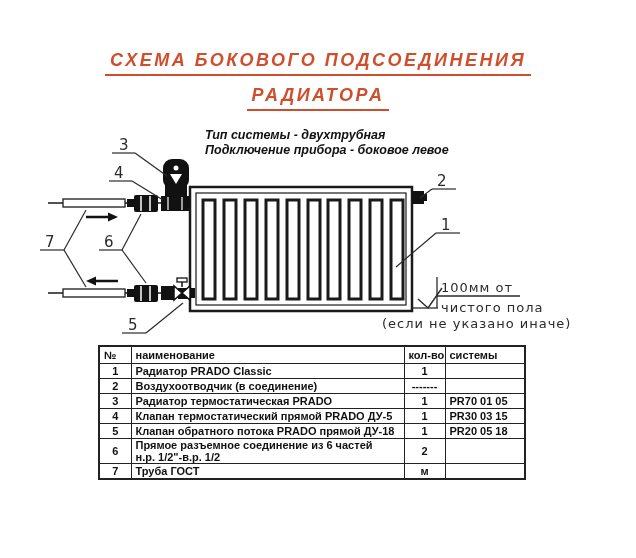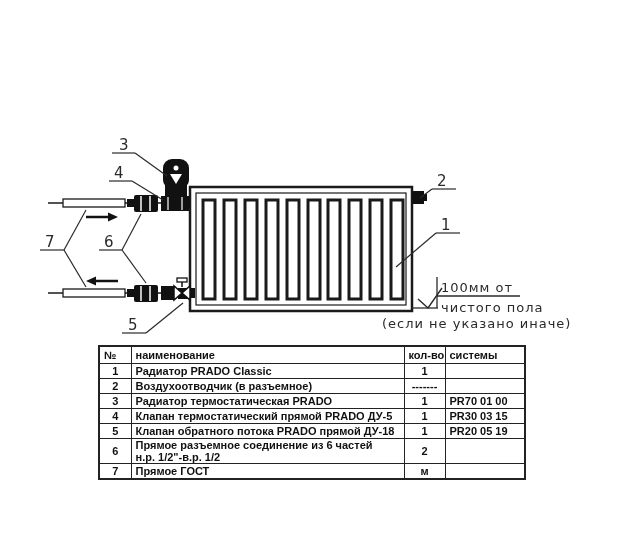--- a/index.html
+++ b/index.html
@@ -48,22 +48,30 @@
   .parts-table td{height:14px;}
   .col-num{text-align:center;}
   .col-qty{text-align:center;}
   .name-l2{font-weight:bold;}
 </style>
 </head>
 <body>
 
 <div class="page">
 
+  <div class="title-block">
+    <span class="title-line">СХЕМА БОКОВОГО ПОДСОЕДИНЕНИЯ</span>
+    <div class="title-line2-wrap">
+      <span class="title-line">РАДИАТОРА</span>
+    </div>
+  </div>
 
   <div class="system-notes">
+    <div>Тип системы - двухтрубная</div>
+    <div>Подключение прибора - боковое левое</div>
   </div>
 
   <svg class="diagram-svg" width="636" height="340" viewBox="0 0 636 340" xmlns="http://www.w3.org/2000/svg">
 
     <g>
       <rect x="190" y="187" width="222" height="124" fill="#fff" stroke="#1a1a1a" stroke-width="2.5"></rect>
       <rect x="196" y="193" width="210" height="112" fill="none" stroke="#1a1a1a" stroke-width="1.2"></rect>
       <g fill="none" stroke="#1a1a1a" stroke-width="3">
         <rect x="203" y="200" width="12" height="99"></rect>
         <rect x="224" y="200" width="12" height="99"></rect>
@@ -212,53 +220,53 @@
     </thead>
     <tbody>
       <tr>
         <td class="col-num">1</td>
         <td>Радиатор PRADO Classic</td>
         <td class="col-qty">1</td>
         <td></td>
       </tr>
       <tr>
         <td class="col-num">2</td>
-        <td>Воздухоотводчик (в разъемное)</td>
+        <td>Воздухоотводчик (в соединение)</td>
         <td class="col-qty">-------</td>
         <td></td>
       </tr>
       <tr>
         <td class="col-num">3</td>
         <td>Радиатор термостатическая PRADO</td>
         <td class="col-qty">1</td>
-        <td>PR70 01 00</td>
+        <td>PR70 01 05</td>
       </tr>
       <tr>
         <td class="col-num">4</td>
         <td>Клапан термостатический прямой PRADO ДУ-5</td>
         <td class="col-qty">1</td>
         <td>PR30 03 15</td>
       </tr>
       <tr>
         <td class="col-num">5</td>
         <td>Клапан обратного потока PRADO прямой ДУ-18</td>
         <td class="col-qty">1</td>
-        <td>PR20 05 19</td>
+        <td>PR20 05 18</td>
       </tr>
       <tr>
         <td class="col-num">6</td>
         <td>
           <div>Прямое разъемное соединение из 6 частей</div>
           <div class="name-l2">н.р. 1/2"-в.р. 1/2</div>
         </td>
         <td class="col-qty">2</td>
         <td></td>
       </tr>
       <tr>
         <td class="col-num">7</td>
-        <td>Прямое ГОСТ</td>
+        <td>Труба ГОСТ</td>
         <td class="col-qty">м</td>
         <td></td>
       </tr>
     </tbody>
   </table>
 
 </div>
 
 </body></html>

